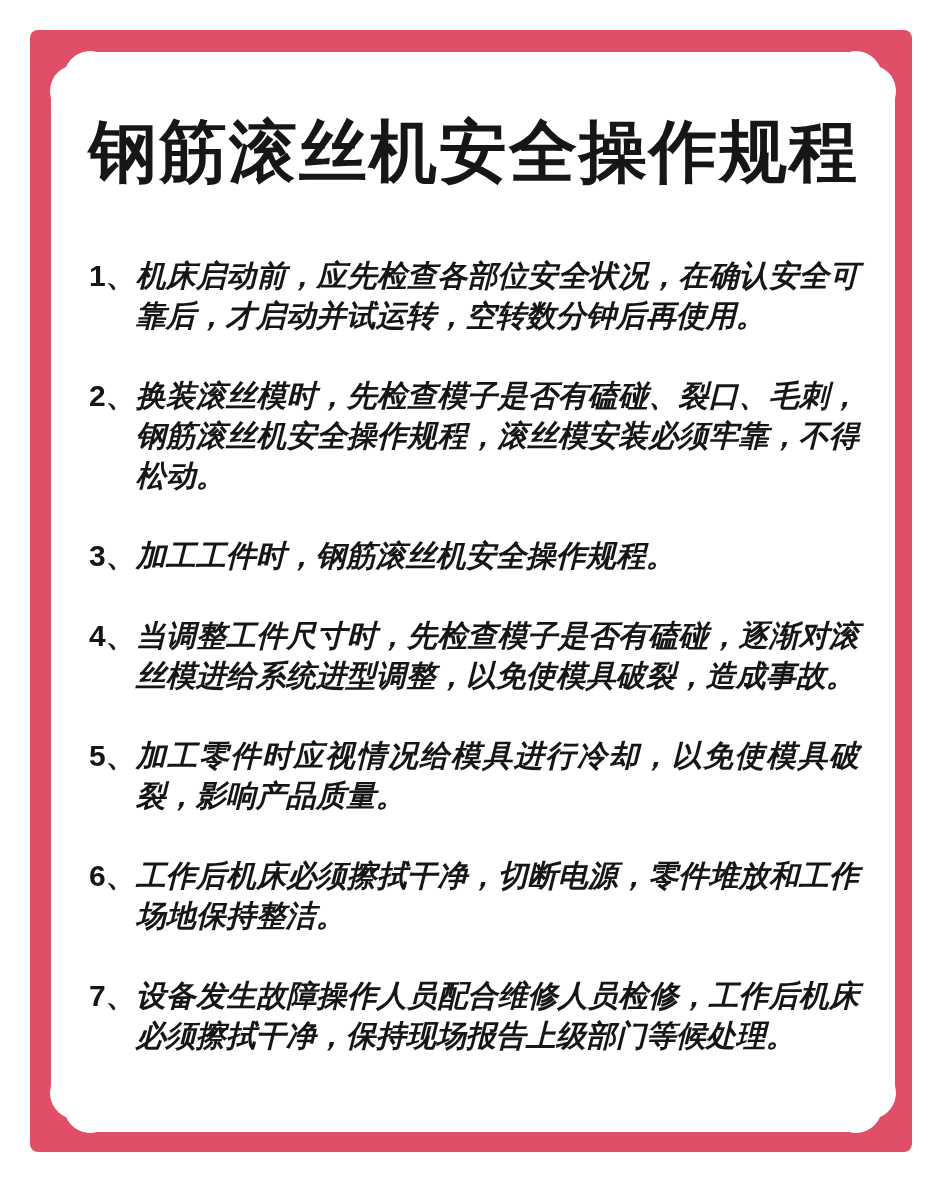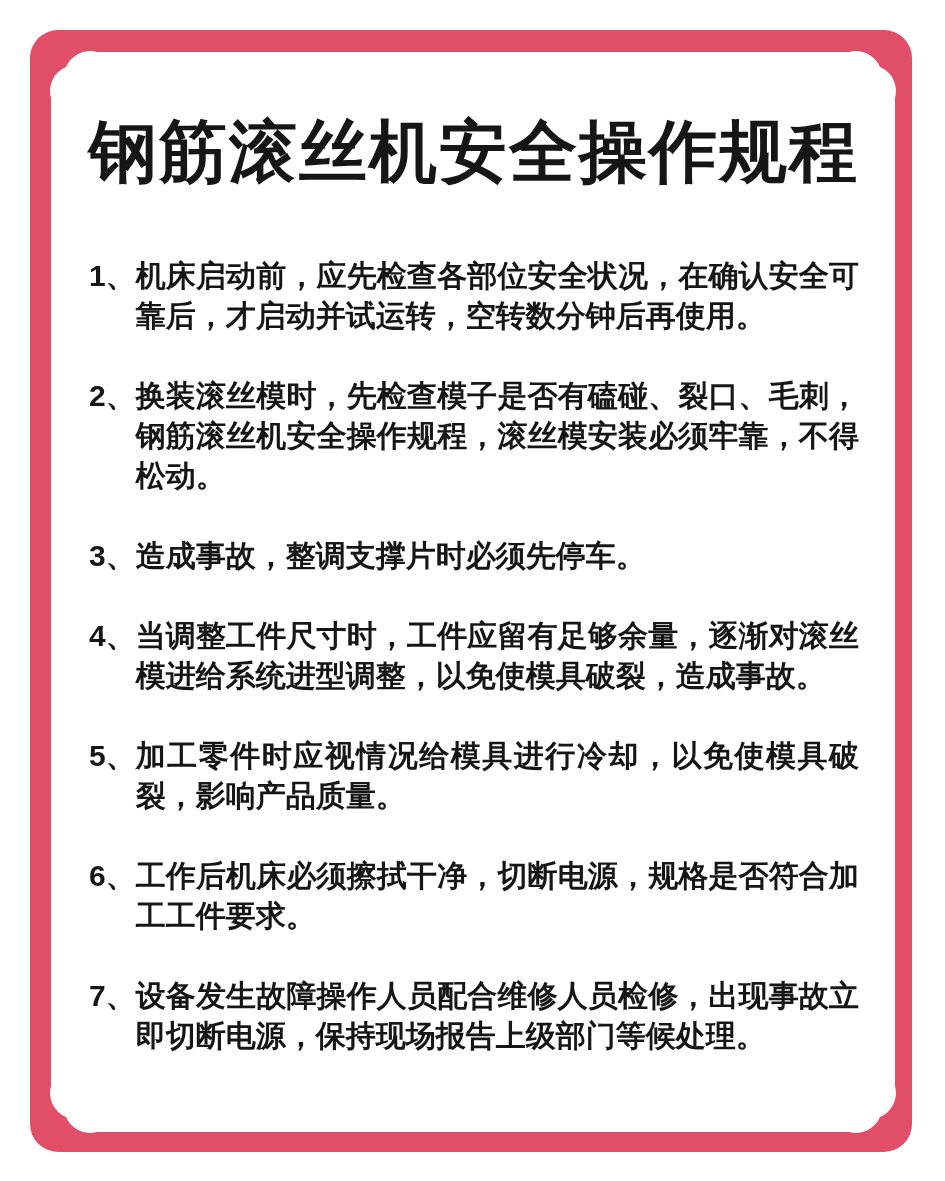--- a/index.html
+++ b/index.html
@@ -17,21 +17,21 @@
     height: 1181px;
     background: #ffffff;
   }
   .frame {
     position: absolute;
     left: 30px;
     top: 30px;
     width: 882px;
     height: 1122px;
     background: var(--frame-color, #e04e68);
-    border-radius: 28px;
+    border-radius: 8px;
   }
   .card-shape {
     position: absolute;
     left: 0;
     top: 0;
     display: block;
   }
   .card-shape path {
     fill: var(--card-color, #ffffff);
   }
@@ -70,20 +70,21 @@
     line-height: 40px;
     color: var(--text-color, #1b1b1b);
     font-weight: 600;
   }
   ol.rules .num {
     flex: 0 0 46px;
   }
   ol.rules .txt {
     flex: 1;
     text-align: justify;
+    font-style: italic;
   }
 </style>
 </head>
 <body>
 
 <div class="poster">
   <div class="frame">
     <svg class="card-shape" width="882" height="1122" viewBox="0 0 882 1122" aria-hidden="true">
       <path d="M 67 22
                H 819
@@ -108,38 +109,38 @@
     <span class="txt">机床启动前，应先检查各部位安全状况，在确认安全可靠后，才启动并试运转，空转数分钟后再使用。</span>
   </li>
 
   <li>
     <span class="num">2、</span>
     <span class="txt">换装滚丝模时，先检查模子是否有磕碰、裂口、毛刺，钢筋滚丝机安全操作规程，滚丝模安装必须牢靠，不得松动。</span>
   </li>
 
   <li>
     <span class="num">3、</span>
-    <span class="txt">造成事故，整调支撑片时必须先停车。</span>
+    <span class="txt">加工工件时，钢筋滚丝机安全操作规程。</span>
   </li>
 
   <li>
     <span class="num">4、</span>
-    <span class="txt">当调整工件尺寸时，工件应留有足够余量，逐渐对滚丝模进给系统进型调整，以免使模具破裂，造成事故。</span>
+    <span class="txt">当调整工件尺寸时，先检查模子是否有磕碰，逐渐对滚丝模进给系统进型调整，以免使模具破裂，造成事故。</span>
   </li>
 
   <li>
     <span class="num">5、</span>
     <span class="txt">加工零件时应视情况给模具进行冷却，以免使模具破裂，影响产品质量。</span>
   </li>
 
   <li>
     <span class="num">6、</span>
-    <span class="txt">工作后机床必须擦拭干净，切断电源，规格是否符合加工工件要求。</span>
+    <span class="txt">工作后机床必须擦拭干净，切断电源，零件堆放和工作场地保持整洁。</span>
   </li>
 
   <li>
     <span class="num">7、</span>
-    <span class="txt">设备发生故障操作人员配合维修人员检修，出现事故立即切断电源，保持现场报告上级部门等候处理。</span>
+    <span class="txt">设备发生故障操作人员配合维修人员检修，工作后机床必须擦拭干净，保持现场报告上级部门等候处理。</span>
   </li>
 </ol>
     </div>
   </div>
 </div>
 
 </body></html>

